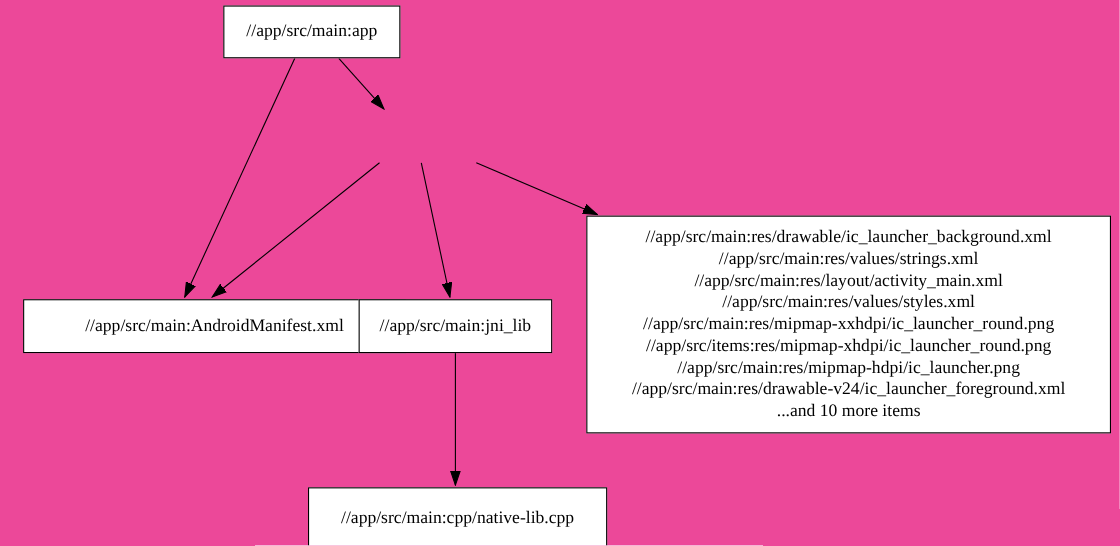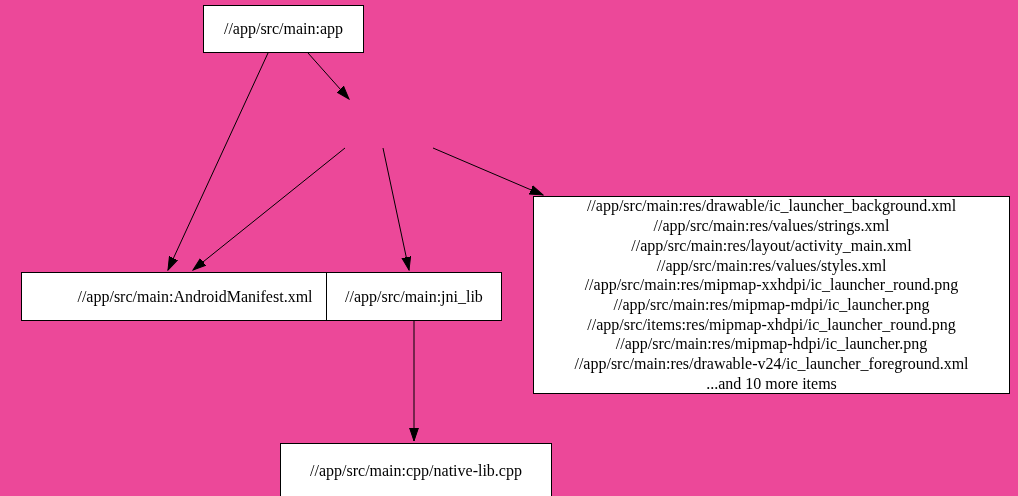--- a/index.html
+++ b/index.html
@@ -78,21 +78,20 @@
   <div class="node node-jni">
     <span class="node-line">//app/src/main:jni_lib</span>
   </div>
 
   <div class="node node-res">
     <span class="node-line">//app/src/main:res/drawable/ic_launcher_background.xml</span>
     <span class="node-line">//app/src/main:res/values/strings.xml</span>
     <span class="node-line">//app/src/main:res/layout/activity_main.xml</span>
     <span class="node-line">//app/src/main:res/values/styles.xml</span>
     <span class="node-line">//app/src/main:res/mipmap-xxhdpi/ic_launcher_round.png</span>
-    <span class="node-line">//app/src/main:res/mipmap-mdpi/ic_launcher.png</span>
     <span class="node-line">//app/src/items:res/mipmap-xhdpi/ic_launcher_round.png</span>
     <span class="node-line">//app/src/main:res/mipmap-hdpi/ic_launcher.png</span>
     <span class="node-line">//app/src/main:res/drawable-v24/ic_launcher_foreground.xml</span>
     <span class="node-line">...and 10 more items</span>
   </div>
 
   <div class="node node-cpp">
     <span class="node-line">//app/src/main:cpp/native-lib.cpp</span>
   </div>
 

